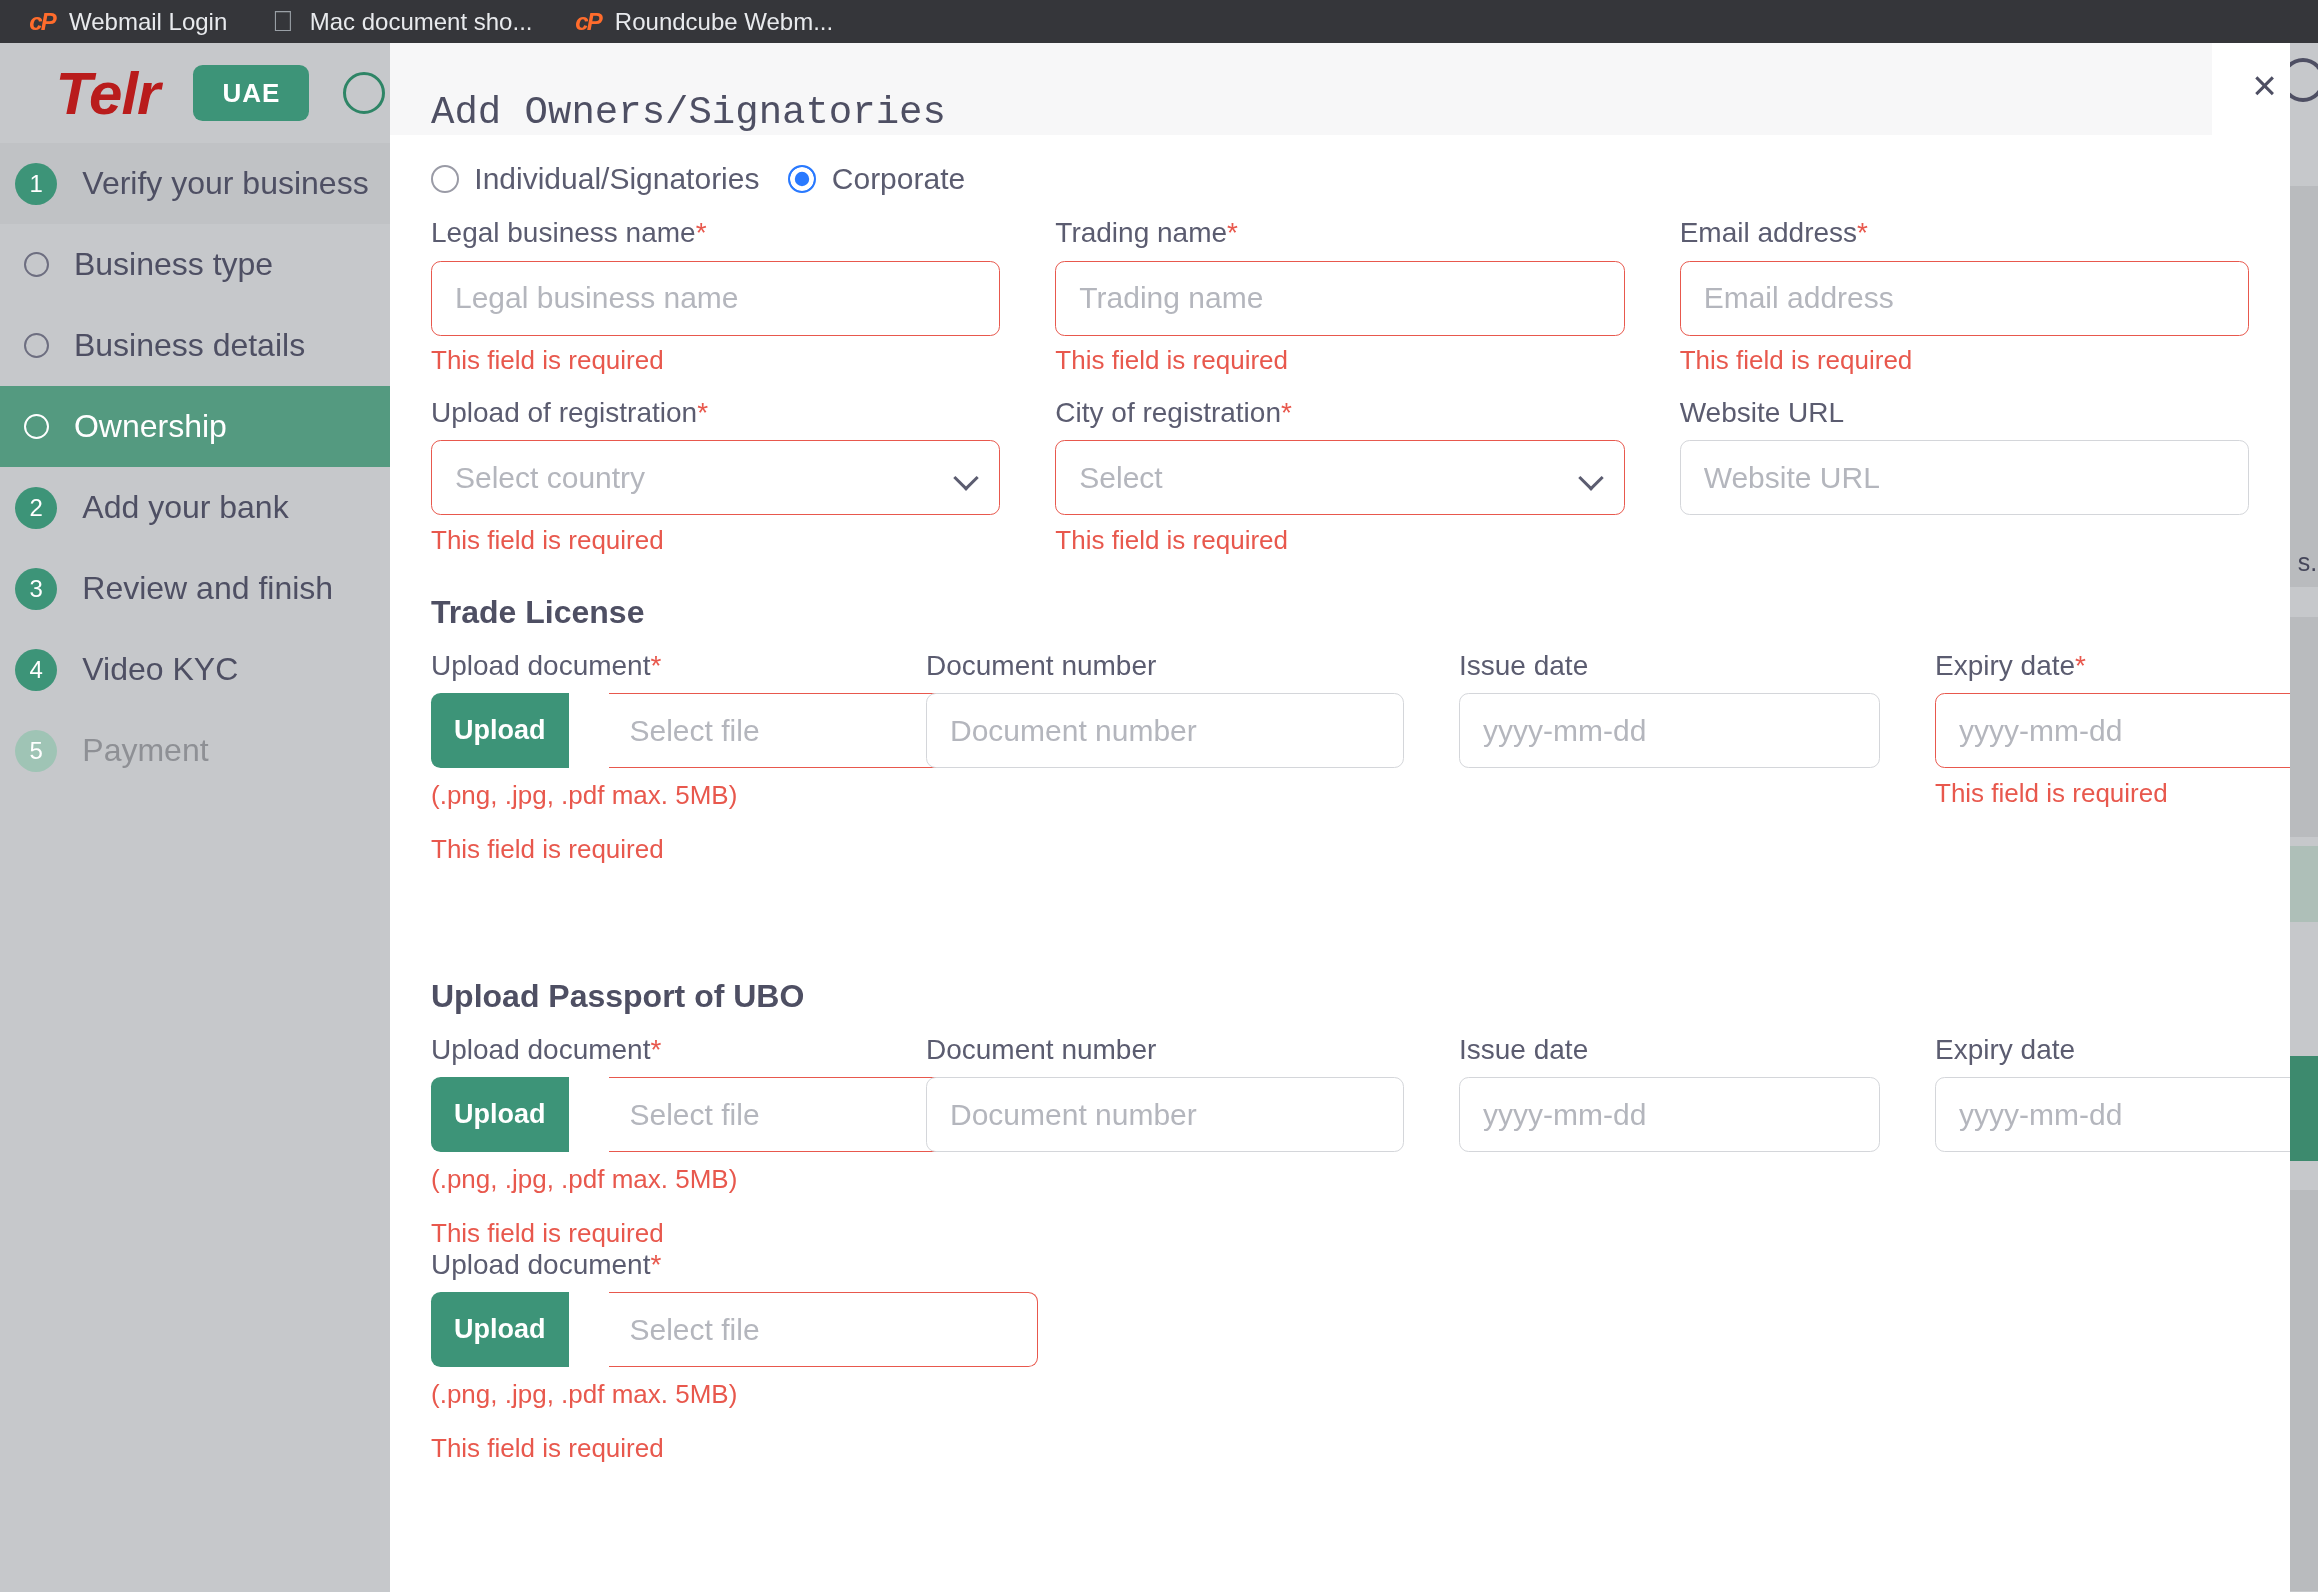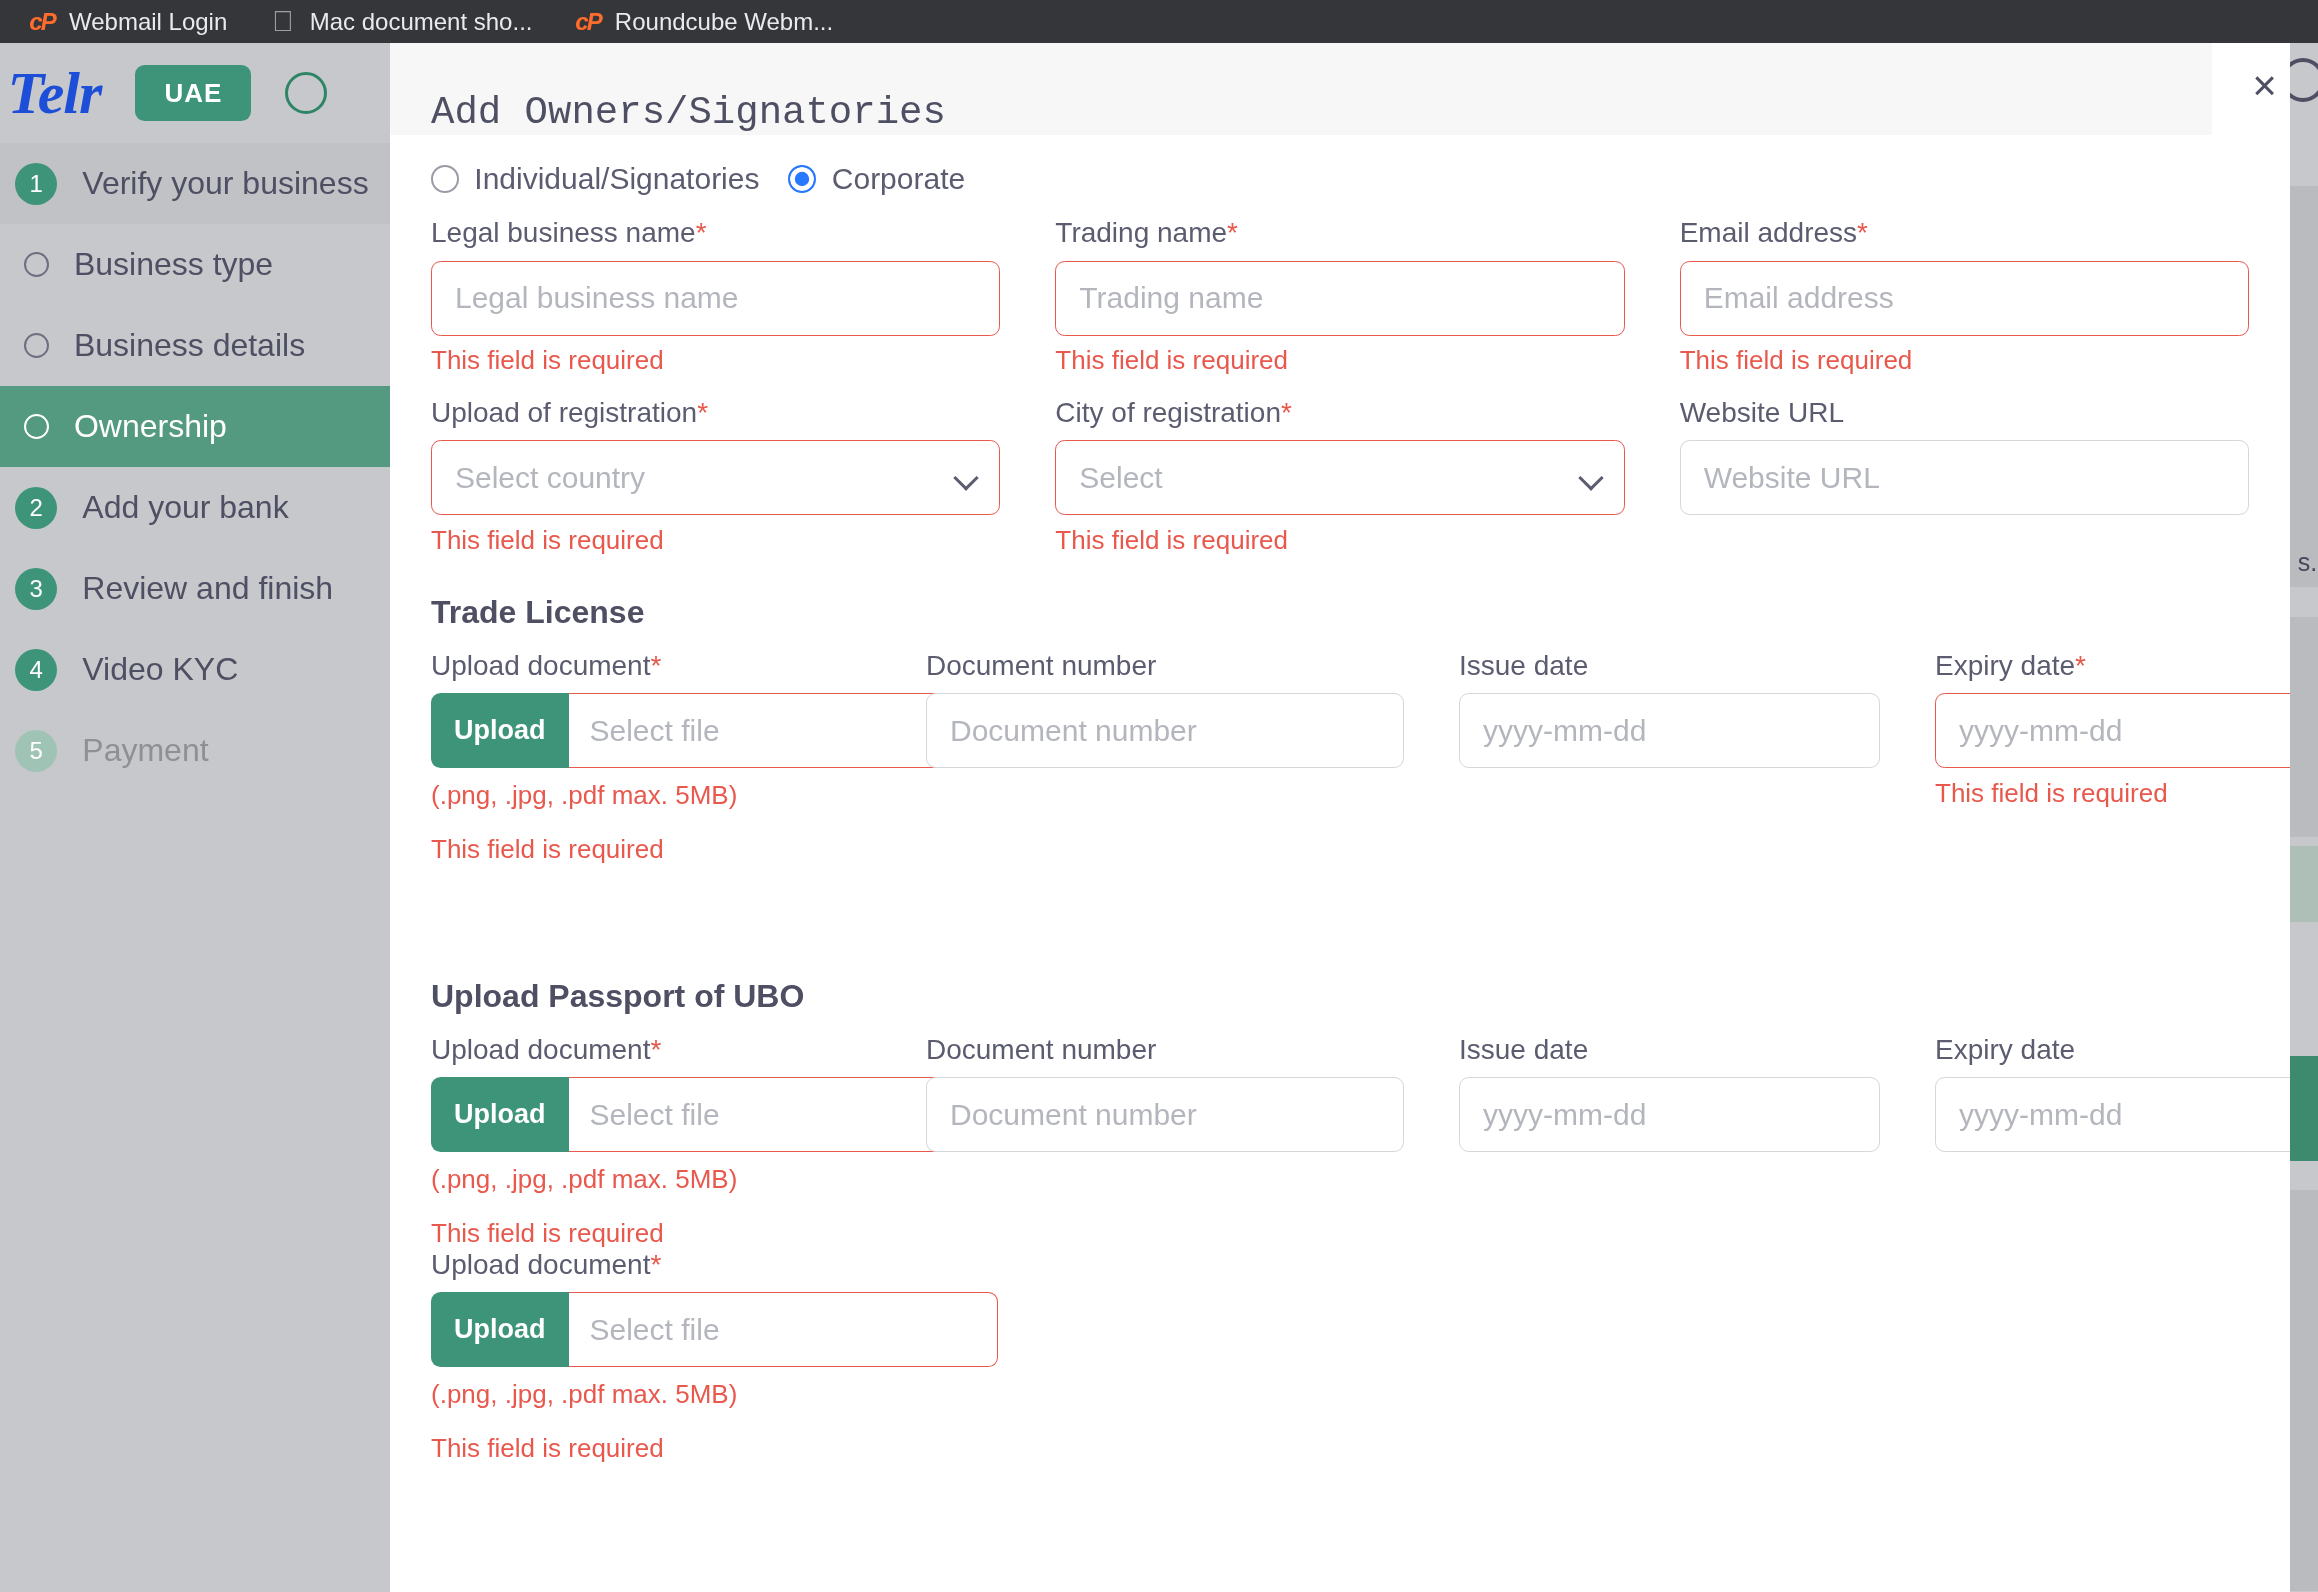--- a/index.html
+++ b/index.html
@@ -32,22 +32,22 @@
     background: #ffffff;
   }
   .sidebar {
     position: absolute; top: 0; left: 0; width: 392px; height: 1549px;
     background: #c6c8cb;
   }
   .brand-row {
     height: 100px; display: flex; align-items: center; gap: 34px; padding-left: 7.6px;
   }
   .brand-logo {
-    font-family: Liberation Serif, serif; font-style: italic; font-weight: 700;
-    font-size: 60px; color: #1d4ed8; letter-spacing: -1px;
+    font-family: Liberation Sans, sans-serif; font-style: italic; font-weight: 700;
+    font-size: 60px; color: #b91c1c; letter-spacing: -1px; margin-left: 48px;
   }
   .uae-pill {
     background: #3d9478; color: #ffffff; font-size: 26px; font-weight: 600;
     padding: 12.4px 29px; border-radius: 9.6px; letter-spacing: 1px;
   }
   .globe-ico { width: 42px; height: 42px; border: 3.8px solid #2e8566; border-radius: 50%; }
 
   .nav-item {
     display: flex; align-items: center; gap: 25px;
     padding-left: 15.3px; height: 81px; color: #4e4f63; font-size: 32px;
@@ -121,21 +121,21 @@
   .selwrap { position: relative; }
   .chev {
     position: absolute; right: 25px; top: 29px; width: 18px; height: 18px;
     border-right: 3.8px solid #5b5c70; border-bottom: 3.8px solid #5b5c70;
     transform: rotate(45deg); pointer-events: none;
   }
 
   
   .sect-title { font-size: 32px; font-weight: 700; color: #4e4f63; margin: 34px 0 19px 0; }
   .grid4 { display: grid; grid-template-columns: 440px 478px 421px 430px; column-gap: 55px; }
-  .upload-group { display: flex; width: 421px; }
+  .upload-group { display: flex; width: 421px; gap: 40px; }
   .upload-btn {
     background: #3d9478; color: #ffffff; font-size: 27px; font-weight: 600;
     display: flex; align-items: center; justify-content: center;
     padding: 0 23px; height: 75px; border-radius: 9.6px 0 0 9.6px; flex: none;
     border: none; cursor: pointer; font-family: "Liberation Sans", sans-serif;
   }
   .upload-file {
     flex: 1; height: 75px; border: 1.9px solid #e8584d; border-left: none;
     border-radius: 0 9.6px 9.6px 0; background: #fff; font-size: 30px;
     color: #2f3037; padding: 0 21px; font-family: "Liberation Sans", sans-serif;

